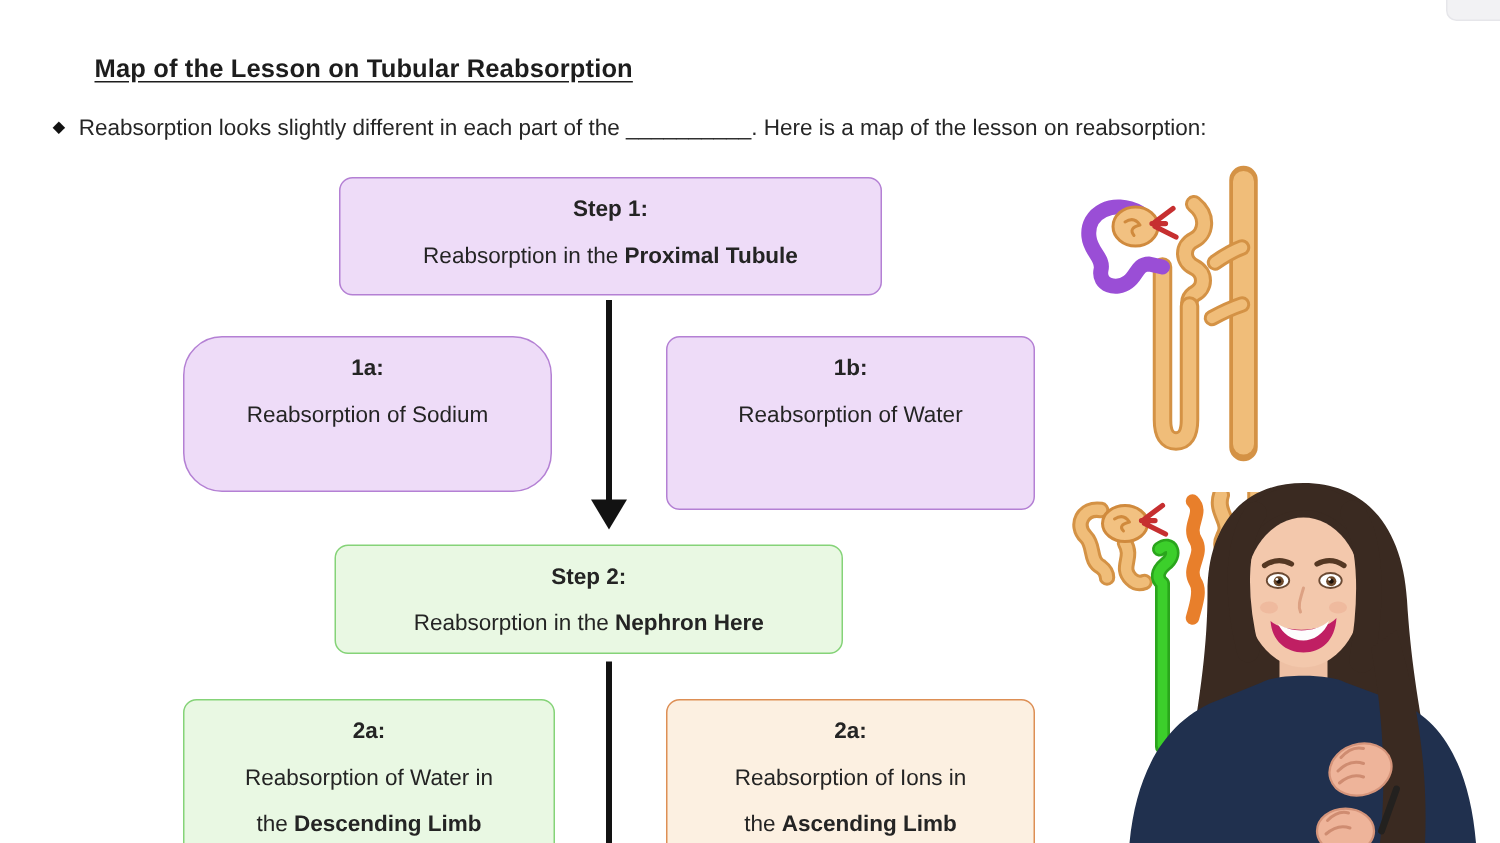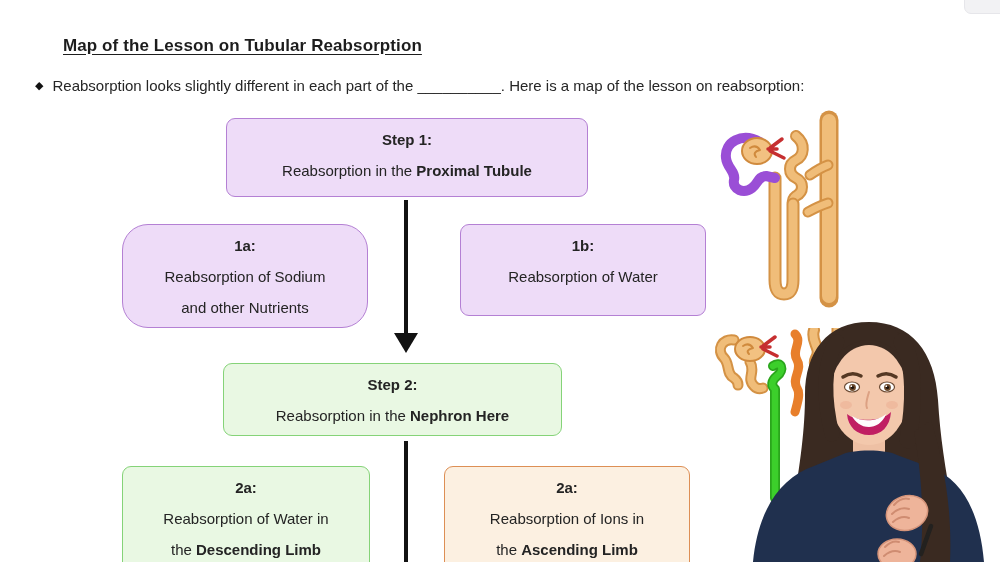--- a/index.html
+++ b/index.html
@@ -13,21 +13,21 @@
 
   .fbox{position:absolute;border-radius:9px;text-align:center;font-size:15px;color:#242424;
         display:flex;flex-direction:column;align-items:center;justify-content:flex-start;
         padding-top:11px;gap:11px;line-height:20px;box-sizing:border-box;}
   .fbox .heading{font-weight:bold;}
   .purple{background:#eedcf8;border:1.6px solid #b480d4;}
   .green{background:#e9f8e3;border:1.6px solid #85d378;}
   .orange{background:#fcf0e1;border:1.6px solid #dd8f55;}
   .box-step1{left:226px;top:118px;width:362px;height:79px;}
   .box-1a{left:122px;top:224px;width:246px;height:104px;border-radius:26px;}
-  .box-1b{left:444px;top:224px;width:246px;height:92px;margin-left:16px;}
+  .box-1b{left:444px;top:224px;width:246px;height:116px;}
   .box-step2{left:223px;top:363px;width:339px;height:73px;}
   .box-2a-water{left:122px;top:466px;width:248px;height:112px;}
   .box-2a-ions{left:444px;top:466px;width:246px;height:112px;}
 
   .arrow-shaft{position:absolute;width:4px;background:#121212;}
   .arrow-head{position:absolute;width:0;height:0;border-left:12px solid transparent;
               border-right:12px solid transparent;border-top:20px solid #121212;}
   .shaft-1{left:404px;top:200px;height:134px;}
   .head-1{left:394px;top:333px;}
   .shaft-2{left:404px;top:441px;height:121px;}
@@ -56,21 +56,20 @@
   <div class="arrow-shaft shaft-2"></div>
 
   <div class="fbox purple box-step1">
     <div class="heading">Step 1:</div>
     <div><span>Reabsorption in the </span><b>Proximal Tubule</b></div>
   </div>
 
   <div class="fbox purple box-1a">
     <div class="heading">1a:</div>
     <div>Reabsorption of Sodium</div>
-    <div>and other Nutrients</div>
   </div>
 
   <div class="fbox purple box-1b">
     <div class="heading">1b:</div>
     <div>Reabsorption of Water</div>
   </div>
 
   <div class="fbox green box-step2">
     <div class="heading">Step 2:</div>
     <div><span>Reabsorption in the </span><b>Nephron Here</b></div>

